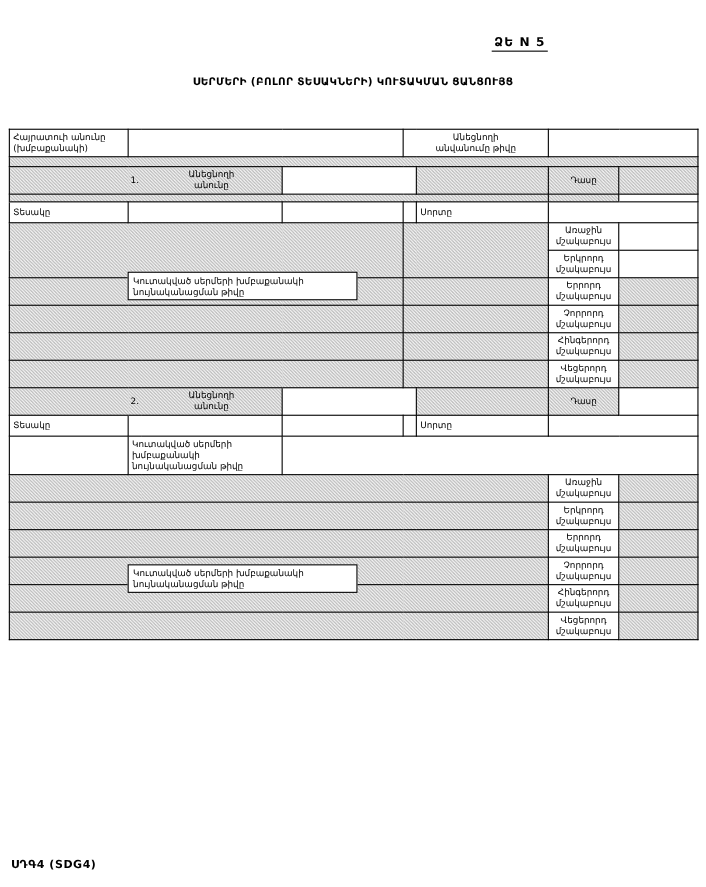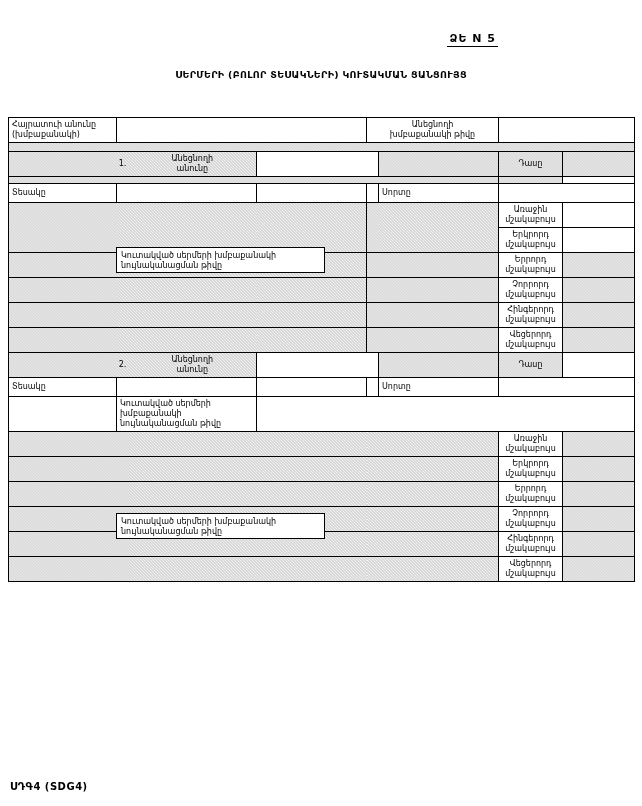--- a/index.html
+++ b/index.html
@@ -108,21 +108,21 @@
     <tbody>
 
       <tr>
         <td class="white lbl two-line">
           <span>Հայրատուի անունը</span><br>
           <span>(խմբաքանակի)</span>
         </td>
         <td class="white" colspan="3"></td>
         <td class="white ctr two-line" colspan="2">
           <span>Անեցնողի</span><br>
-          <span>խմբաքանակի թիվը</span>
+          <span>անվանումը թիվը</span>
         </td>
         <td class="white" colspan="2"></td>
       </tr>
 
       <tr>
         <td class="hatch" colspan="8" style="height:8px;padding:0"></td>
       </tr>
 
       <tr>
         <td class="hatch" style="padding:0;border-right:none"></td>

